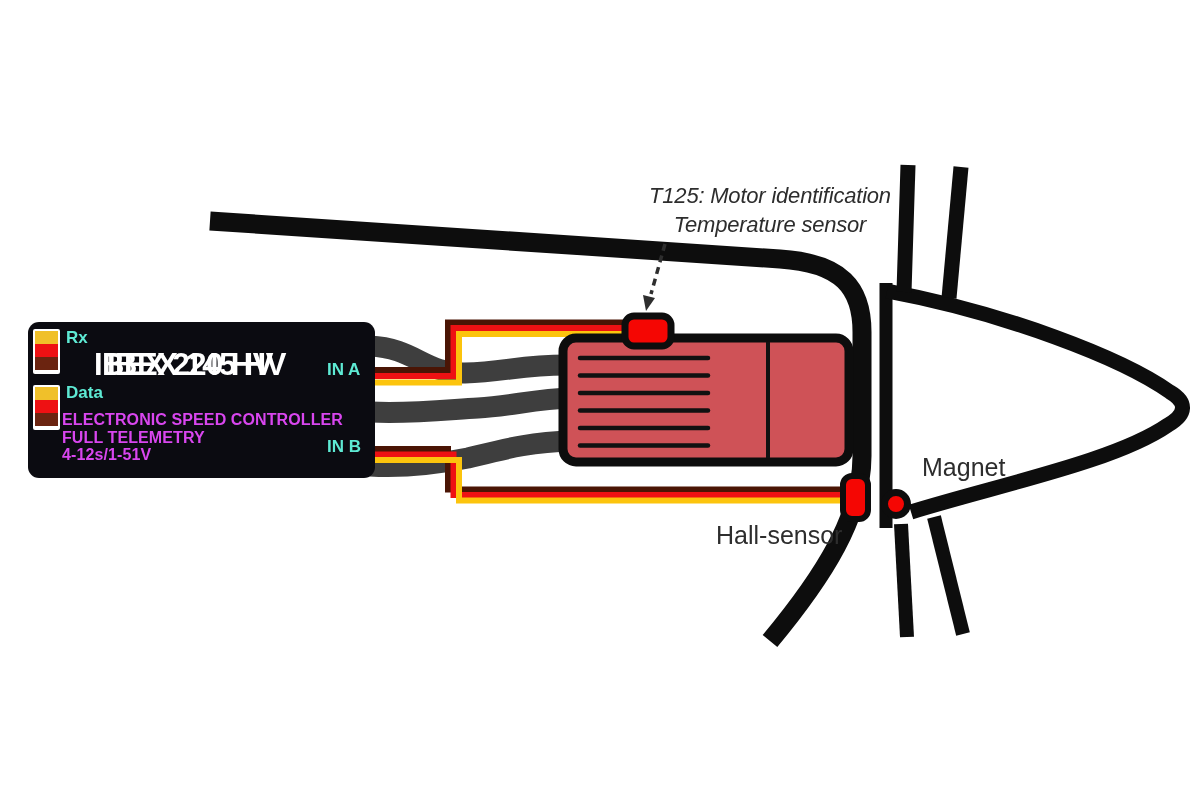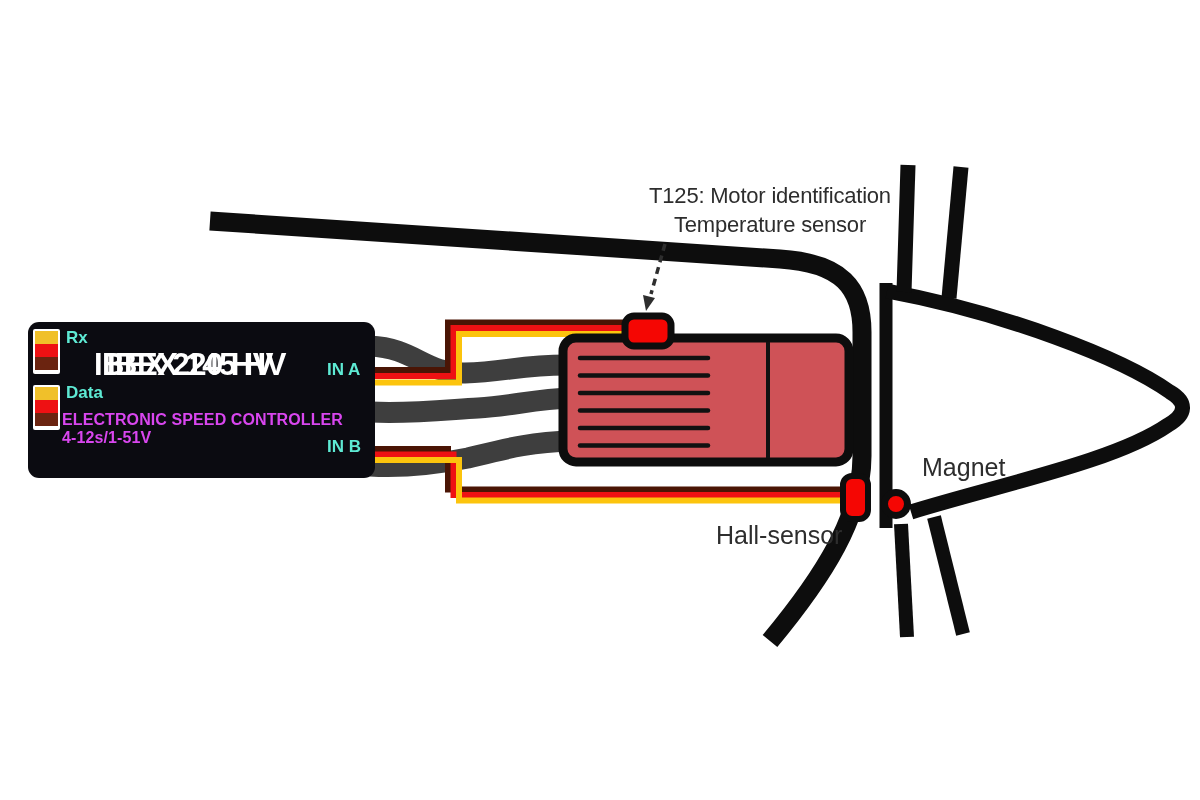--- a/index.html
+++ b/index.html
@@ -23,21 +23,21 @@
   .esc-title{position:absolute;left:66px;top:25px;width:260px;height:38px;}
   .esc-title span{position:absolute;top:0;color:#ffffff;font-weight:bold;font-size:31px;
                   white-space:nowrap;letter-spacing:-0.5px;}
   .esc-title .t-a{left:0;} .esc-title .t-b{left:13px;}
   .esc-specs{position:absolute;left:34px;top:89px;color:#d946ef;font-weight:bold;
              font-size:16px;line-height:17.5px;letter-spacing:0.1px;white-space:nowrap;}
 
   
   .note{position:absolute;color:#2d2d2d;z-index:3;white-space:nowrap;}
   .note-temp{left:620px;top:181px;width:300px;text-align:center;font-size:22px;
-             line-height:29px;letter-spacing:-0.2px;white-space:normal;}
+             line-height:29px;letter-spacing:-0.2px;white-space:normal;font-style:italic;}
   .note-hall{left:716px;top:501px;font-size:25px;margin-top:20px;}
   .note-magnet{left:922px;top:453px;font-size:25px;}
 </style>
 </head>
 <body>
 
 <div class="stage">
 
   <svg width="1200" height="800" viewBox="0 0 1200 800">
 
@@ -103,20 +103,21 @@
     <div class="esc-title">
       <span class="t-a">IBEX 220 HV</span>
       <span class="t-b">IBEX 145 HV</span>
     </div>
 
     <div class="esc-lbl lbl-ina">IN A</div>
     <div class="esc-lbl lbl-inb">IN B</div>
 
     <div class="esc-specs">
       <div>ELECTRONIC SPEED CONTROLLER</div>
+      <div>FULL TELEMETRY</div>
       <div>4-12s/1-51V</div>
     </div>
   </div>
 
   <div class="note note-temp">
     <div>T125: Motor identification</div>
     <div>Temperature sensor</div>
   </div>
   <div class="note note-hall">Hall-sensor</div>
   <div class="note note-magnet">Magnet</div>

